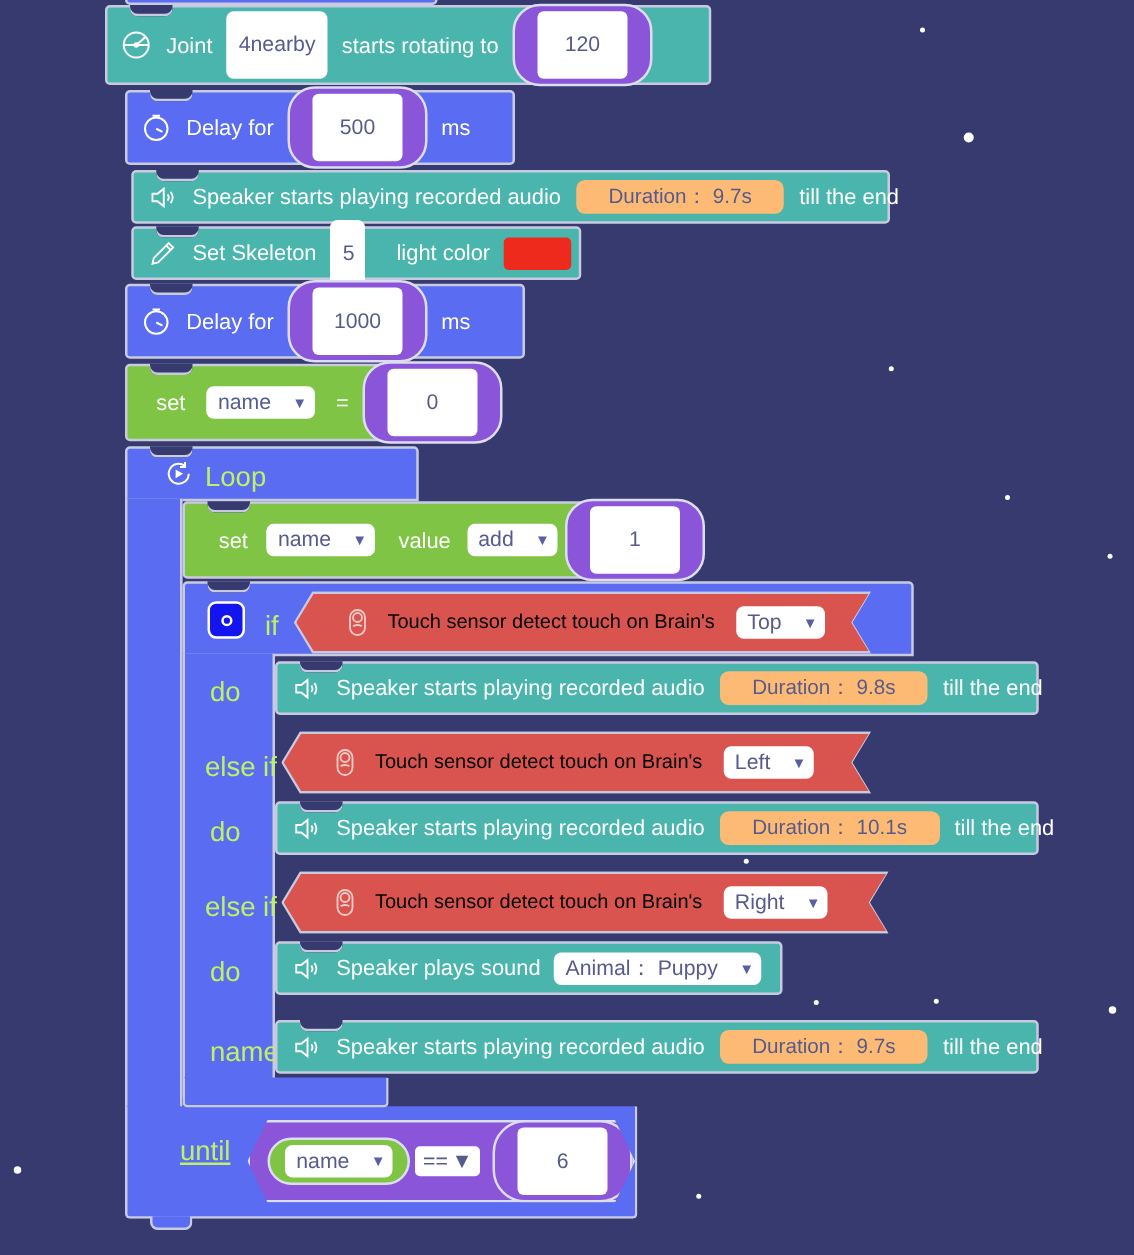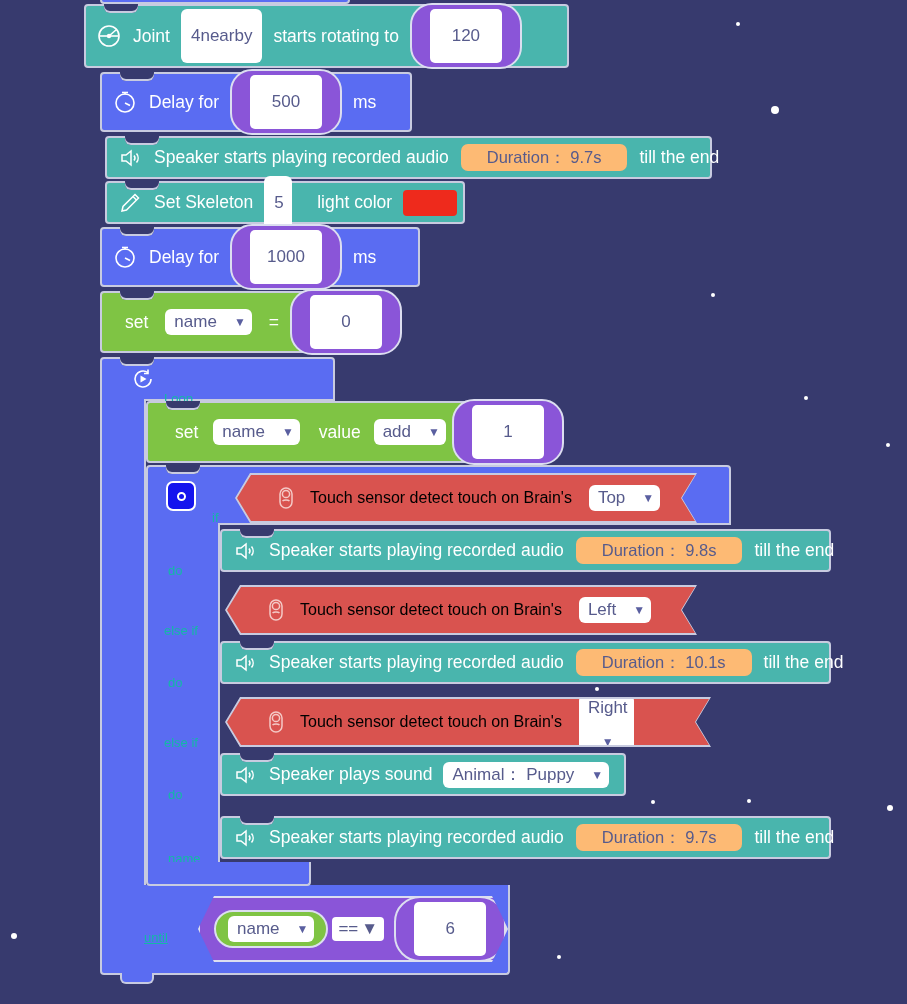--- a/index.html
+++ b/index.html
@@ -99,21 +99,21 @@
 
   
   .mutator {
     width:30px; height:30px; background:#1414ee;
     border:2px solid #ffffff; border-radius:7px;
     display:flex; align-items:center; justify-content:center;
     margin-left:4px;
   }
   .mutator .dot { width:9px; height:9px; border-radius:50%; border:2px solid #fff; }
 
-  .clabel { position:absolute; color:#14b8a6; font-size:13px;margin-top:22px; }
+  .clabel { position:absolute; color:#bef264; font-size:22px; }
 
   
   .cmpwrap {
     position:absolute; background:#8a55d8;
     border:2px solid #dcdef0; border-radius:6px;
     display:flex; align-items:center;
     clip-path: polygon(16px 0, calc(100% - 16px) 0, 100% 50%, calc(100% - 16px) 100%, 16px 100%, 0 50%);
     padding:0 14px;
   }
   .greenoval {
@@ -374,21 +374,21 @@
   <div class="hexwrap" style="left:225px; top:697px; width:486px; height:50px;">
     <div class="hexin">
       <span class="ico" style="margin-left:24px;">
         <svg width="22" height="26" viewBox="0 0 22 26" fill="none" stroke="#f4c9c6" stroke-width="1.5">
           <rect x="5" y="3" width="12" height="20" rx="6"></rect>
           <ellipse cx="11" cy="9" rx="3.6" ry="3.6"></ellipse>
           <path d="M7.5 16c1.5-1.4 5.5-1.4 7 0"></path>
         </svg>
       </span>
       <span class="lbl">Touch sensor detect touch on Brain's</span>
-      <span class="dd" style="margin-left:12px;flex-direction:column;">
+      <span class="dd" style="margin-left:12px;">
         <span>Right</span>
         <span class="caret">▼</span>
       </span>
     </div>
   </div>
 
   <span class="clabel" style="left:168px; top:765px;">do</span>
   <div class="blk teal" style="left:220px; top:753px; width:406px; height:43px;">
     <div class="notch-top"></div>
     <span class="ico">

